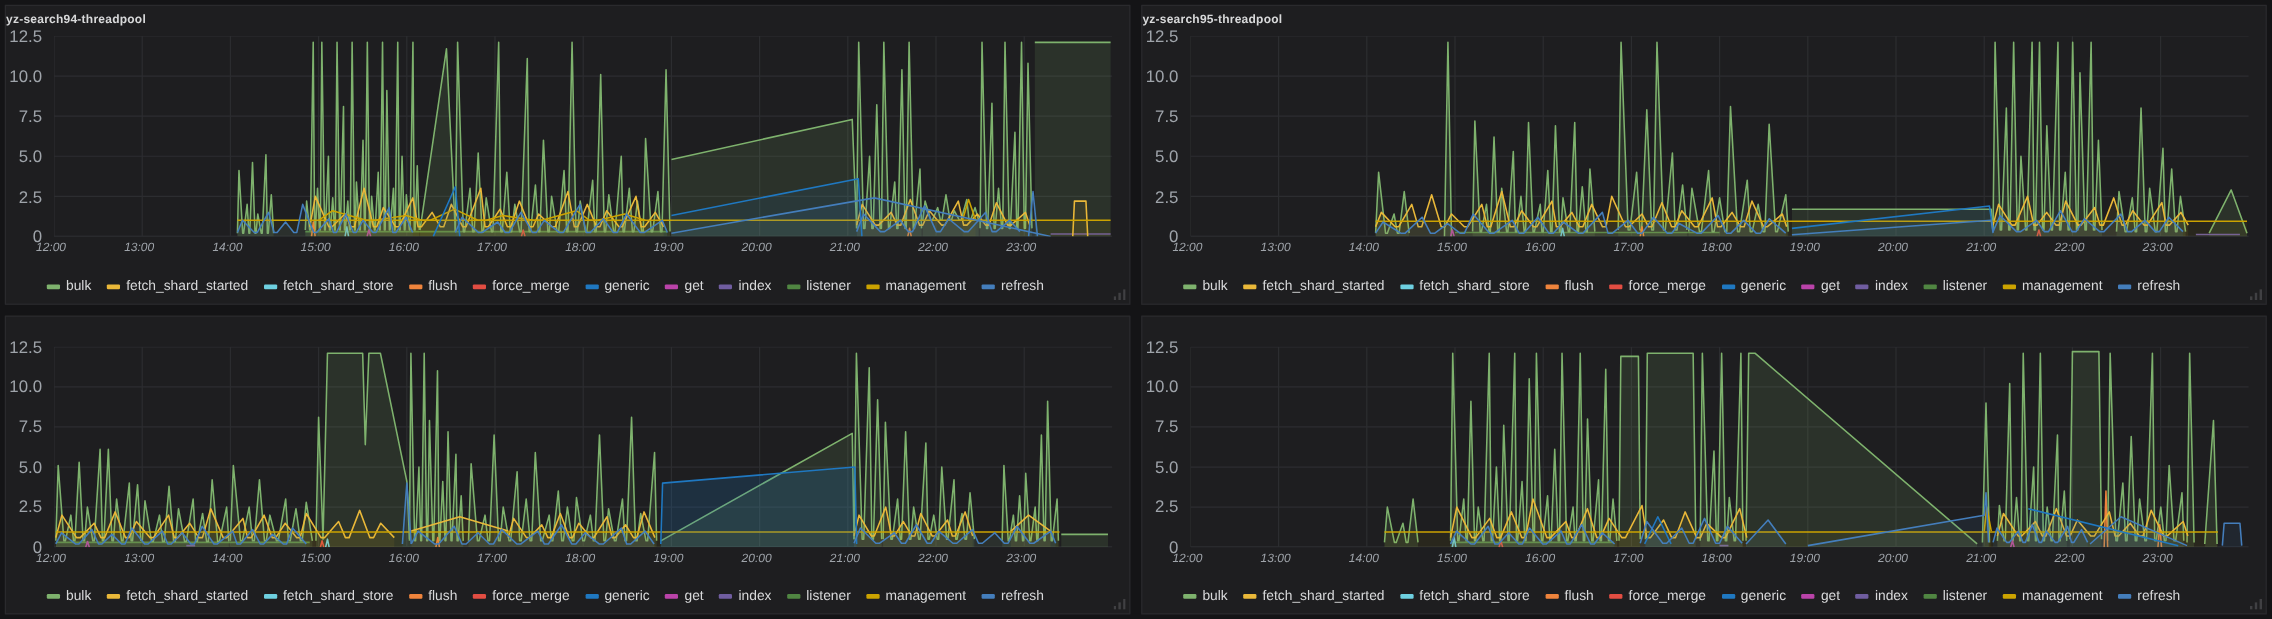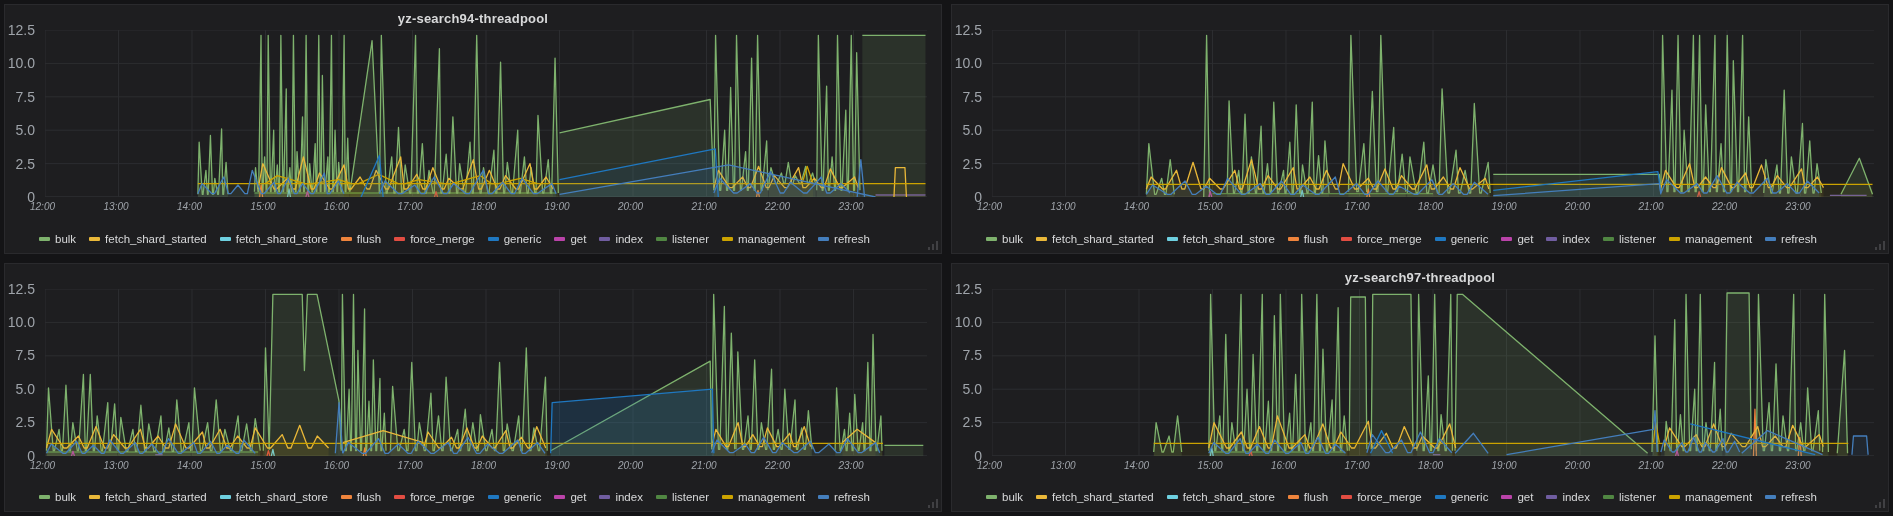--- a/index.html
+++ b/index.html
@@ -1,21 +1,21 @@
 <!DOCTYPE html>
 <html><head>
 <meta charset="utf-8">
 <style>
   html,body{margin:0;padding:0;background:#141416;width:1893px;height:516px;overflow:hidden;
     font-family:"Liberation Sans",sans-serif;}
   .grid{position:absolute;inset:0;display:grid;grid-template-columns:1fr 1fr;grid-template-rows:1fr 1fr;
     gap:9px;padding:4px;box-sizing:border-box;}
   .panel{position:relative;background:#1e1e20;border:1px solid #2a2a2d;box-sizing:border-box;}
-  .panel-title{position:absolute;top:6px;left:0;right:0;text-align:center;color:#d8d9da;
-    font-size:13px;font-weight:700;letter-spacing:.2px;cursor:pointer;}
+  .panel-title{position:absolute;top:6px;left:0;right:0;color:#d8d9da;
+    font-size:10px;font-weight:700;letter-spacing:.2px;cursor:pointer;}
   .plot{position:absolute;left:40px;top:25px;right:14px;height:167px;}
   .plot svg{position:absolute;inset:0;width:100%;height:100%;}
   .ylabels{position:absolute;left:0;top:25px;width:35px;height:167px;}
   .ylabels span{position:absolute;right:5px;color:#9fa4aa;font-size:14px;line-height:12px;}
   .xlabels{position:absolute;left:40px;right:14px;top:196px;height:14px;}
   .xlabels span{position:absolute;color:#9fa4aa;font-size:10px;white-space:nowrap;font-style:italic;}
   .legend{position:absolute;left:34px;right:10px;bottom:8px;display:flex;flex-wrap:wrap;
     column-gap:13px;row-gap:2px;align-items:center;}
   .legend-item{display:flex;align-items:center;gap:5px;color:#d8d9da;font-size:11.5px;cursor:pointer;}
   .swatch{width:11px;height:4px;border-radius:1px;flex:0 0 auto;}
@@ -173,20 +173,21 @@
         </div>
       </div>
     <svg class="corner-icon" viewBox="0 0 10 9">
       <rect x="0" y="6" width="2" height="3" fill="#4c4c4f"></rect>
       <rect x="4" y="3" width="2" height="6" fill="#4c4c4f"></rect>
       <rect x="8" y="0" width="2" height="9" fill="#4c4c4f"></rect>
     </svg>
   </div>
 
   <div class="panel">
+    <div class="panel-title">yz-search95-threadpool</div>
     <div class="ylabels">
         <span style="top: 161px;">0</span>
         <span style="top: 127.6px;">2.5</span>
         <span style="top: 94.2px;">5.0</span>
         <span style="top: 60.8px;">7.5</span>
         <span style="top: 27.4px;">10.0</span>
         <span style="top: -6px;">12.5</span>
       </div>
     <div class="plot">
         <svg viewBox="0 0 884 167" preserveAspectRatio="none">
@@ -459,21 +460,20 @@
         </div>
       </div>
     <svg class="corner-icon" viewBox="0 0 10 9">
       <rect x="0" y="6" width="2" height="3" fill="#4c4c4f"></rect>
       <rect x="4" y="3" width="2" height="6" fill="#4c4c4f"></rect>
       <rect x="8" y="0" width="2" height="9" fill="#4c4c4f"></rect>
     </svg>
   </div>
 
   <div class="panel">
-    <div class="panel-title">yz-search97-threadpool</div>
     <div class="ylabels">
         <span style="top: 161px;">0</span>
         <span style="top: 127.6px;">2.5</span>
         <span style="top: 94.2px;">5.0</span>
         <span style="top: 60.8px;">7.5</span>
         <span style="top: 27.4px;">10.0</span>
         <span style="top: -6px;">12.5</span>
       </div>
     <div class="plot">
         <svg viewBox="0 0 884 167" preserveAspectRatio="none">

